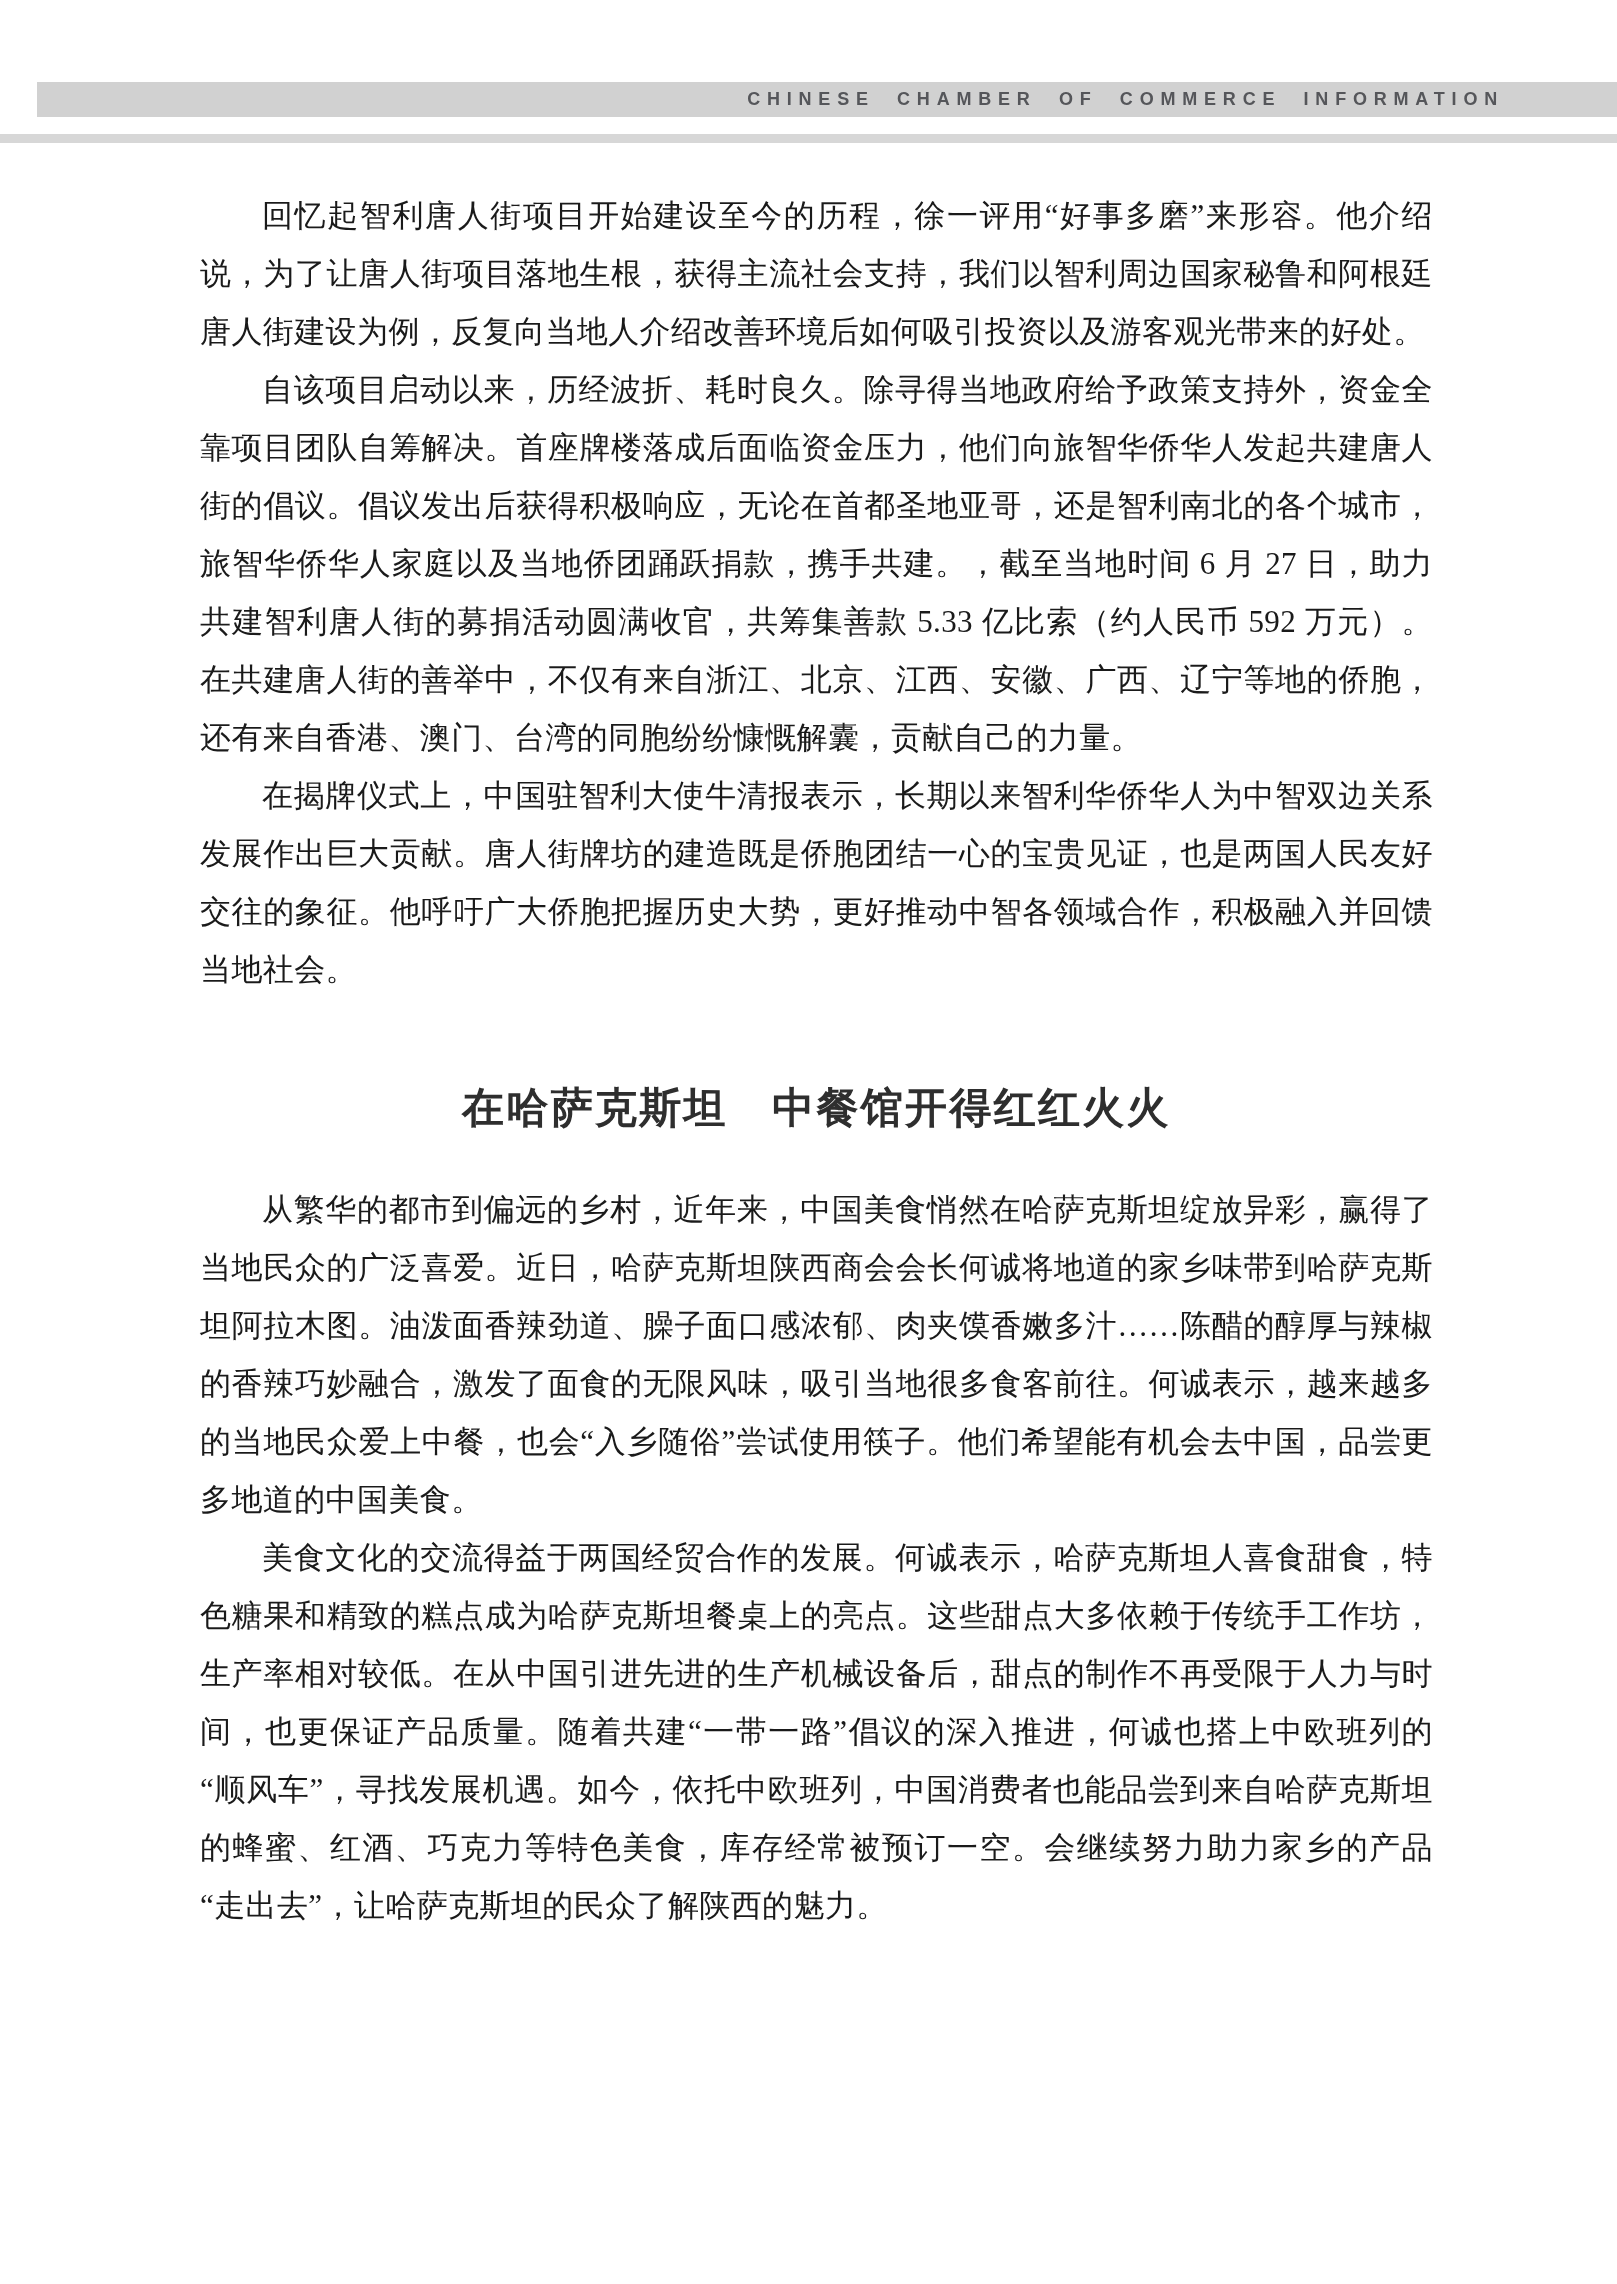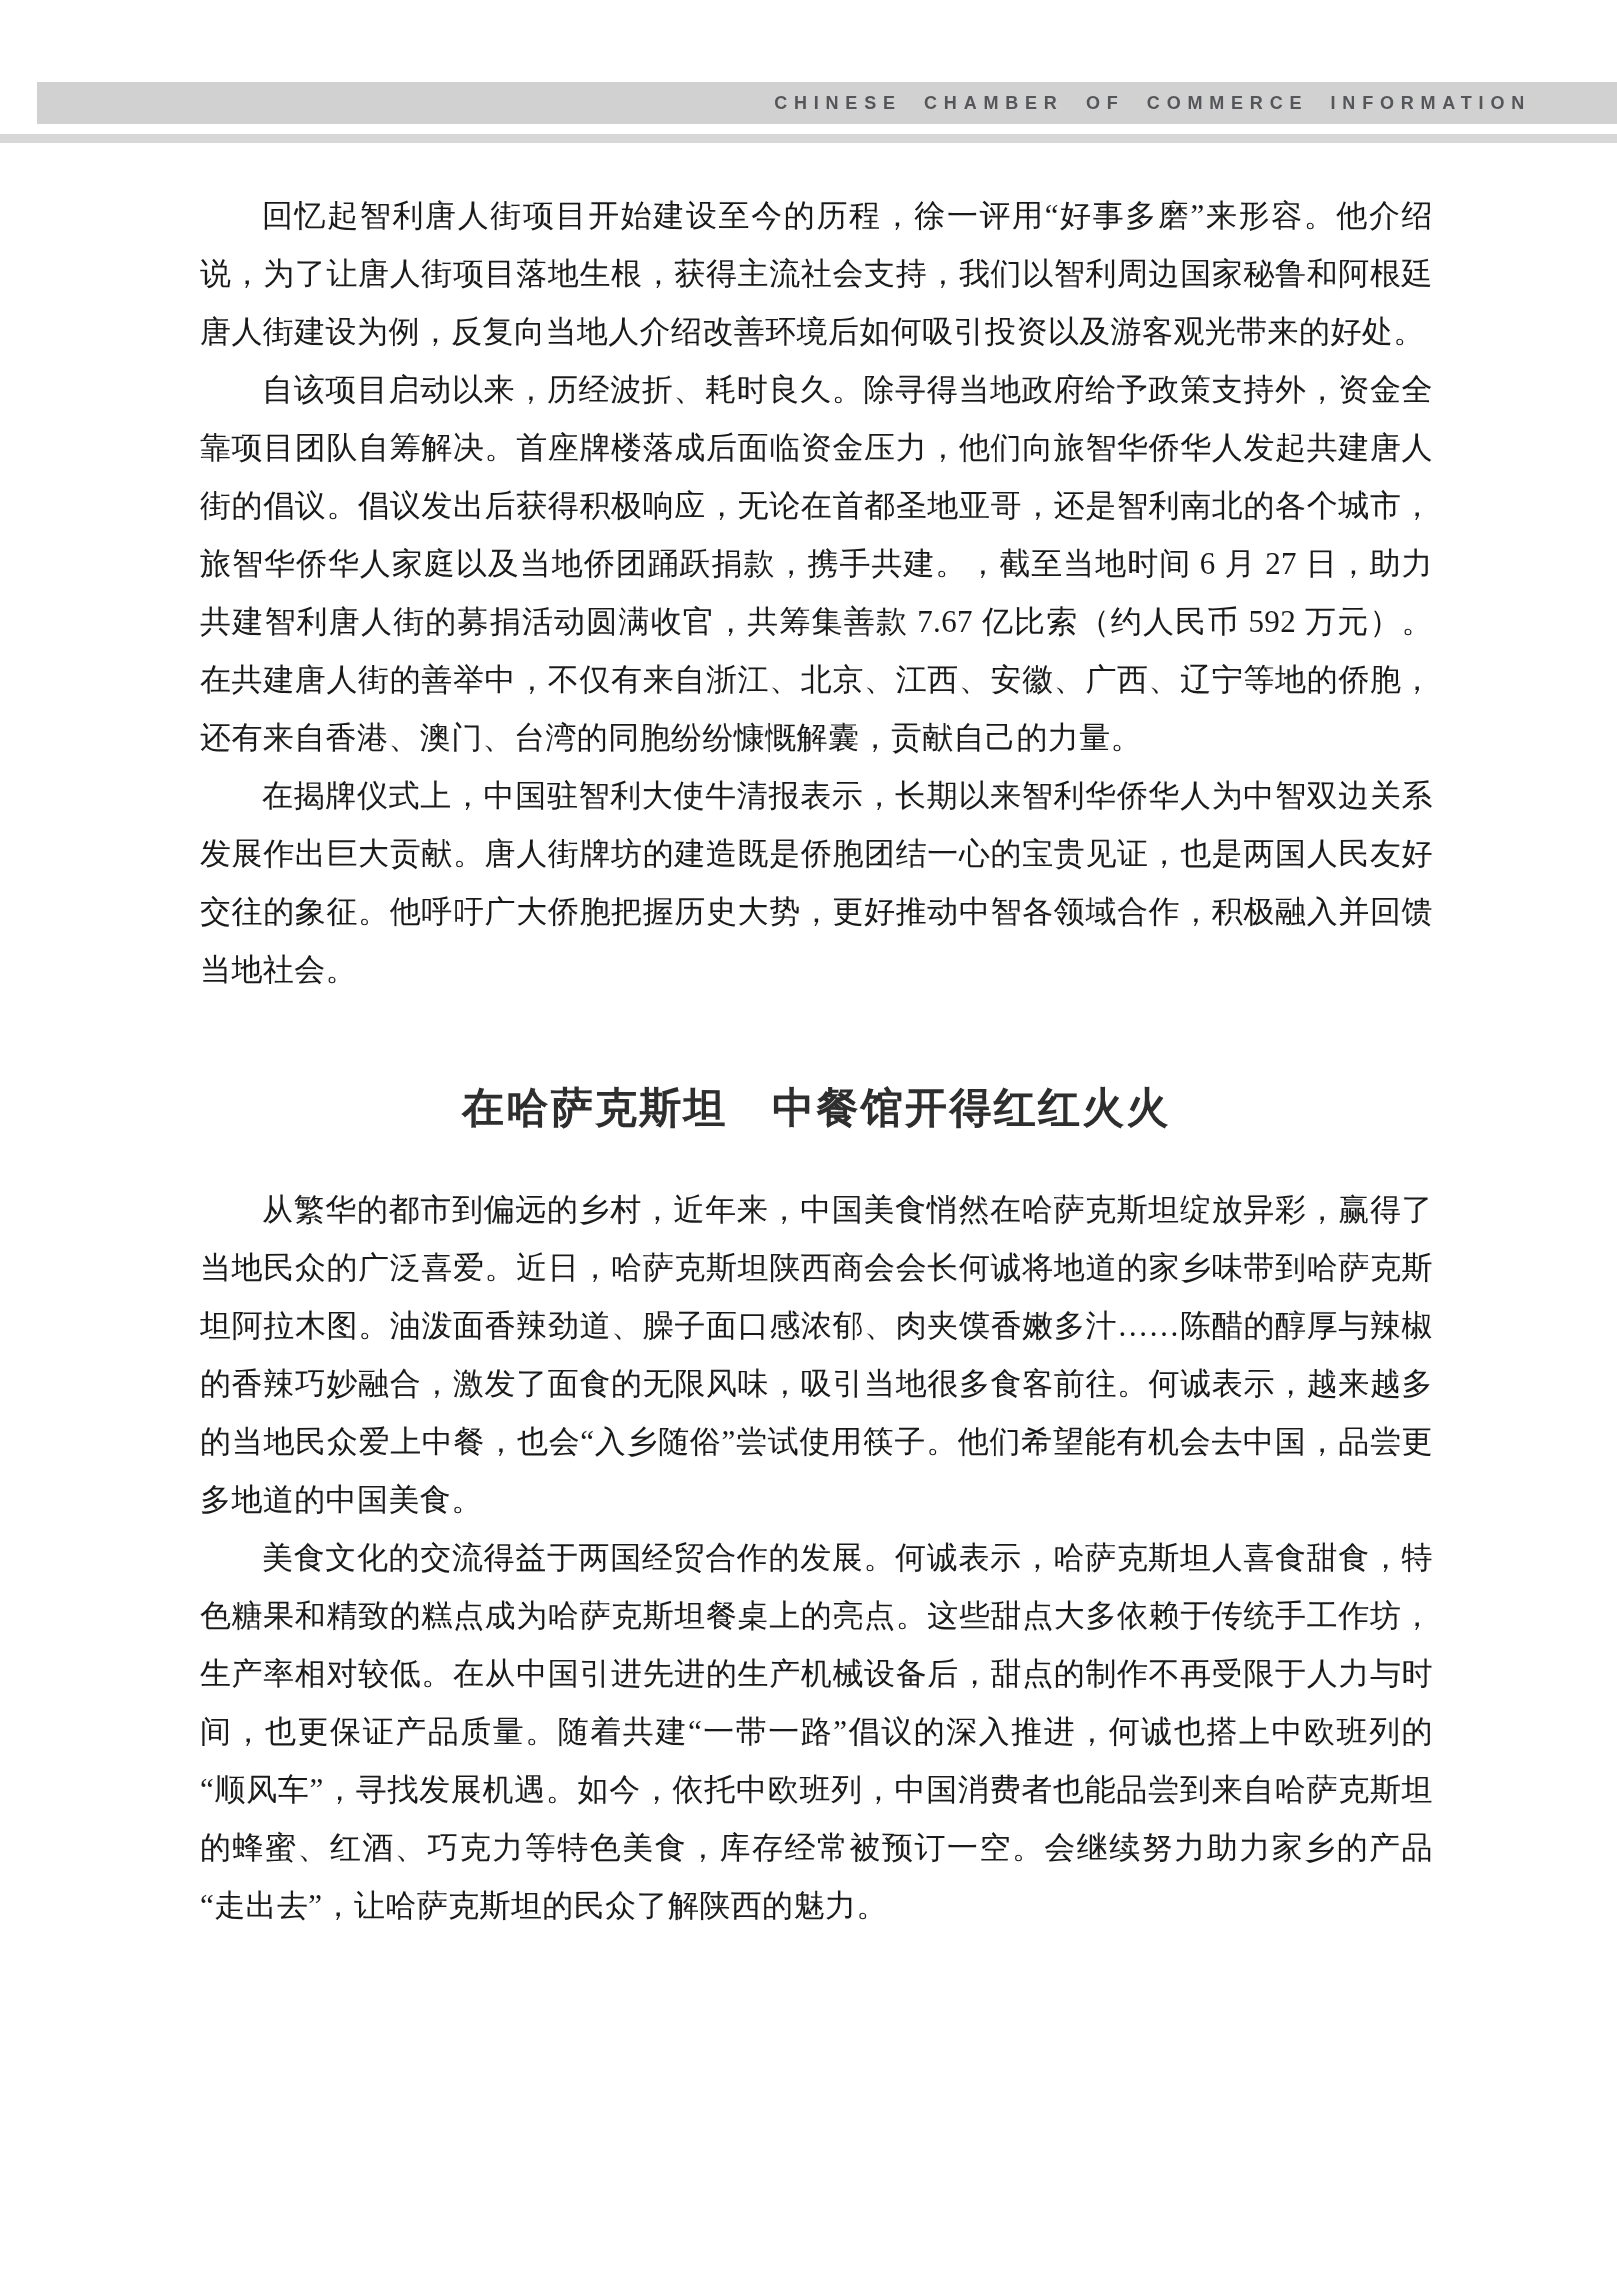--- a/index.html
+++ b/index.html
@@ -13,24 +13,24 @@
     position:relative;
     width:1617px;
     height:2284px;
     background:#ffffff;
     overflow:hidden;
     font-family:"Liberation Serif","DejaVu Serif",serif;
     color:var(--text);
   }
   .header-bar{
     position:absolute;
-    top:82px;left:0;right:0;height:42px;
+    top:82px;left:0;right:0;height:35px;
     background:var(--header-bar);
     display:flex;align-items:center;justify-content:flex-end;
-    padding-right:86px;
+    padding-right:113px;
     box-sizing:border-box;
     margin-left:37px;
   }
   .header-title{
     font-family:"Liberation Sans","DejaVu Sans",sans-serif;
     font-size:18px;
     font-weight:700;
     letter-spacing:6.8px;
     word-spacing:10.5px;
     color:var(--header-text);
@@ -90,21 +90,21 @@
 
   <div class="header-bar">
     <span class="header-title">CHINESE CHAMBER OF COMMERCE INFORMATION</span>
   </div>
   <div class="header-rule"></div>
 
   <main class="content">
 
     <p class="para">回忆起智利唐人街项目开始建设至今的历程，徐一评用“好事多磨”来形容。他介绍说，为了让唐人街项目落地生根，获得主流社会支持，我们以智利周边国家秘鲁和阿根廷唐人街建设为例，反复向当地人介绍改善环境后如何吸引投资以及游客观光带来的好处。</p>
 
-    <p class="para">自该项目启动以来，历经波折、耗时良久。除寻得当地政府给予政策支持外，资金全靠项目团队自筹解决。首座牌楼落成后面临资金压力，他们向旅智华侨华人发起共建唐人街的倡议。倡议发出后获得积极响应，无论在首都圣地亚哥，还是智利南北的各个城市，旅智华侨华人家庭以及当地侨团踊跃捐款，携手共建。，截至当地时间 6 月 27 日，助力共建智利唐人街的募捐活动圆满收官，共筹集善款 7.67 亿比索（约人民币 592 万元）。在共建唐人街的善举中，不仅有来自浙江、北京、江西、安徽、广西、辽宁等地的侨胞，还有来自香港、澳门、台湾的同胞纷纷慷慨解囊，贡献自己的力量。</p>
+    <p class="para">自该项目启动以来，历经波折、耗时良久。除寻得当地政府给予政策支持外，资金全靠项目团队自筹解决。首座牌楼落成后面临资金压力，他们向旅智华侨华人发起共建唐人街的倡议。倡议发出后获得积极响应，无论在首都圣地亚哥，还是智利南北的各个城市，旅智华侨华人家庭以及当地侨团踊跃捐款，携手共建。，截至当地时间 6 月 27 日，助力共建智利唐人街的募捐活动圆满收官，共筹集善款 5.33 亿比索（约人民币 592 万元）。在共建唐人街的善举中，不仅有来自浙江、北京、江西、安徽、广西、辽宁等地的侨胞，还有来自香港、澳门、台湾的同胞纷纷慷慨解囊，贡献自己的力量。</p>
 
     <p class="para">在揭牌仪式上，中国驻智利大使牛清报表示，长期以来智利华侨华人为中智双边关系发展作出巨大贡献。唐人街牌坊的建造既是侨胞团结一心的宝贵见证，也是两国人民友好交往的象征。他呼吁广大侨胞把握历史大势，更好推动中智各领域合作，积极融入并回馈当地社会。</p>
 
 
     <p class="para">
     </p>
 
     <h1 class="sec-title">在哈萨克斯坦　中餐馆开得红红火火</h1>
 
     <p class="para">从繁华的都市到偏远的乡村，近年来，中国美食悄然在哈萨克斯坦绽放异彩，赢得了当地民众的广泛喜爱。近日，哈萨克斯坦陕西商会会长何诚将地道的家乡味带到哈萨克斯坦阿拉木图。油泼面香辣劲道、臊子面口感浓郁、肉夹馍香嫩多汁……陈醋的醇厚与辣椒的香辣巧妙融合，激发了面食的无限风味，吸引当地很多食客前往。何诚表示，越来越多的当地民众爱上中餐，也会“入乡随俗”尝试使用筷子。他们希望能有机会去中国，品尝更多地道的中国美食。</p>

